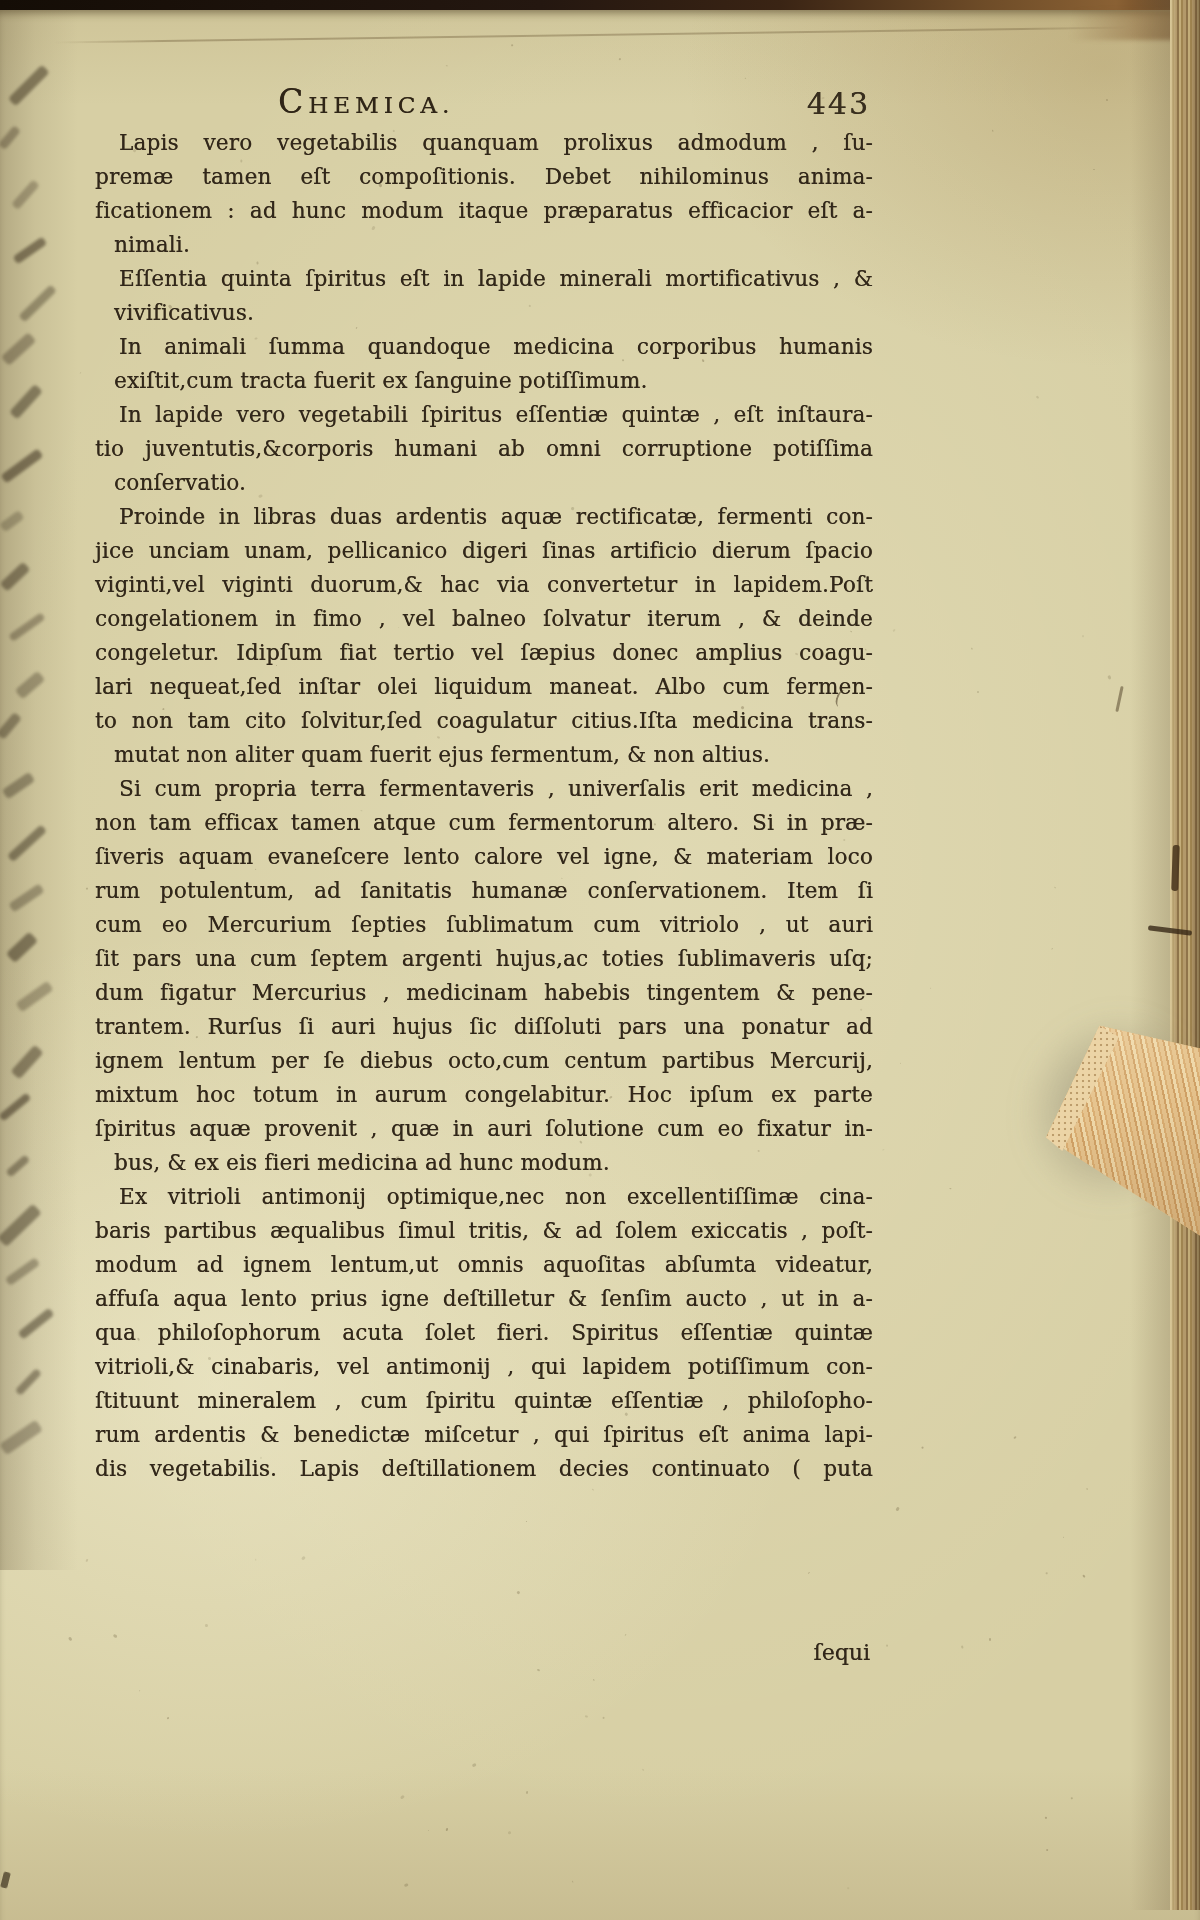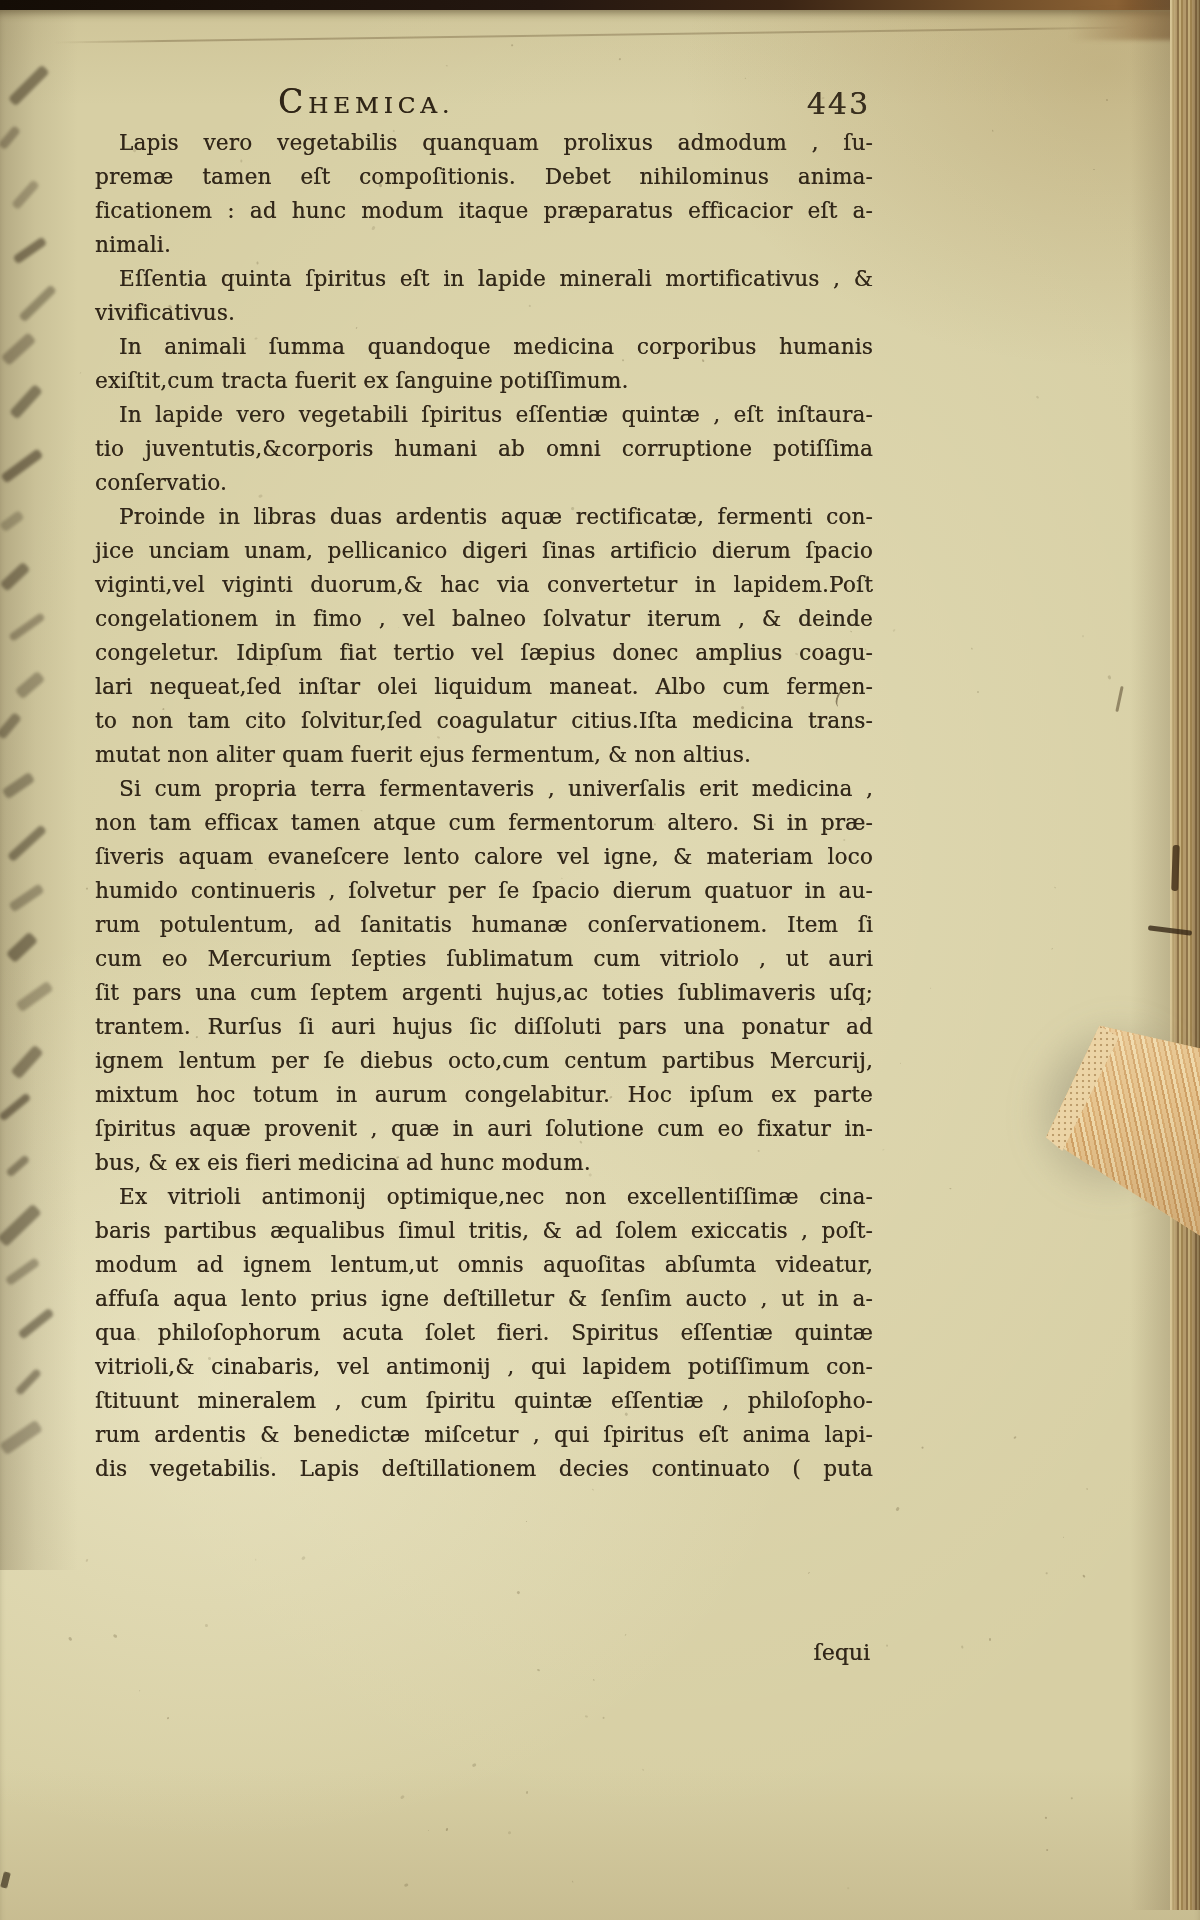--- a/index.html
+++ b/index.html
@@ -74,21 +74,21 @@
     position:absolute;left:95px;top:116px;width:778px;z-index:4;
     color:#31271a;font-size:21.5px;letter-spacing:0.2px;
     text-shadow:0.3px 0.3px 0.5px rgba(55,42,22,0.75);
   }
   .line{
     height:34px;line-height:34px;
     text-align:justify;text-align-last:justify;
     white-space:normal;
   }
   .line.first{text-indent:24px;}
-  .line.flush{text-align-last:left;}
+  .line.flush{text-align-last:left;margin-left:19px;}
   .catchword{
     position:absolute;right:330px;top:1630px;z-index:4;
     font-size:22px;color:#31271a;
     text-shadow:0.3px 0.3px 0.5px rgba(55,42,22,0.75);
   }
   
   .ink-mark{position:absolute;z-index:6;}
   .mark-paren{
     left:836px;top:680px;width:10px;height:18px;
     border-left:2px solid rgba(70,55,32,0.55);border-radius:50%;
@@ -312,24 +312,24 @@
         <div class="line">jice unciam unam, pellicanico digeri ſinas artificio dierum ſpacio</div>
         <div class="line">viginti,vel viginti duorum,&amp; hac via convertetur in lapidem.Poſt</div>
         <div class="line">congelationem in fimo , vel balneo ſolvatur iterum , &amp; deinde</div>
         <div class="line">congeletur.  Idipſum fiat tertio vel ſæpius donec amplius coagu-</div>
         <div class="line">lari nequeat,ſed inſtar olei liquidum maneat.  Albo cum fermen-</div>
         <div class="line">to non tam cito ſolvitur,ſed coagulatur citius.Iſta medicina trans-</div>
         <div class="line flush">mutat non aliter quam fuerit ejus fermentum, &amp; non altius.</div>
         <div class="line first">Si cum propria terra fermentaveris , univerſalis erit medicina ,</div>
         <div class="line">non tam efficax tamen atque cum fermentorum altero. Si in præ-</div>
         <div class="line">ſiveris aquam evaneſcere lento calore vel igne, &amp; materiam loco</div>
-        <div class="line">humido continueris , ſolvetur per ſe ſpacio dierum quatuor in au-</div>
         <div class="line">rum potulentum, ad ſanitatis humanæ conſervationem.  Item ſi</div>
         <div class="line">cum eo Mercurium ſepties ſublimatum cum vitriolo , ut auri</div>
         <div class="line">ſit pars una cum ſeptem argenti hujus,ac toties ſublimaveris uſq;</div>
+        <div class="line">dum figatur Mercurius , medicinam habebis tingentem &amp; pene-</div>
         <div class="line">trantem.  Rurſus ſi auri hujus ſic diſſoluti pars una ponatur ad</div>
         <div class="line">ignem lentum per ſe diebus octo,cum centum partibus Mercurij,</div>
         <div class="line">mixtum hoc totum in aurum congelabitur.  Hoc ipſum ex parte</div>
         <div class="line">ſpiritus aquæ provenit , quæ in auri ſolutione cum eo fixatur in-</div>
         <div class="line flush">bus, &amp; ex eis fieri medicina ad hunc modum.</div>
         <div class="line first">Ex vitrioli antimonij optimique,nec non excellentiſſimæ cina-</div>
         <div class="line">baris partibus æqualibus ſimul tritis, &amp; ad ſolem exiccatis , poſt-</div>
         <div class="line">modum ad ignem lentum,ut omnis aquoſitas abſumta videatur,</div>
         <div class="line">affuſa aqua lento prius igne deſtilletur &amp; ſenſim aucto , ut in a-</div>
         <div class="line">qua philoſophorum acuta ſolet fieri.  Spiritus eſſentiæ quintæ</div>

